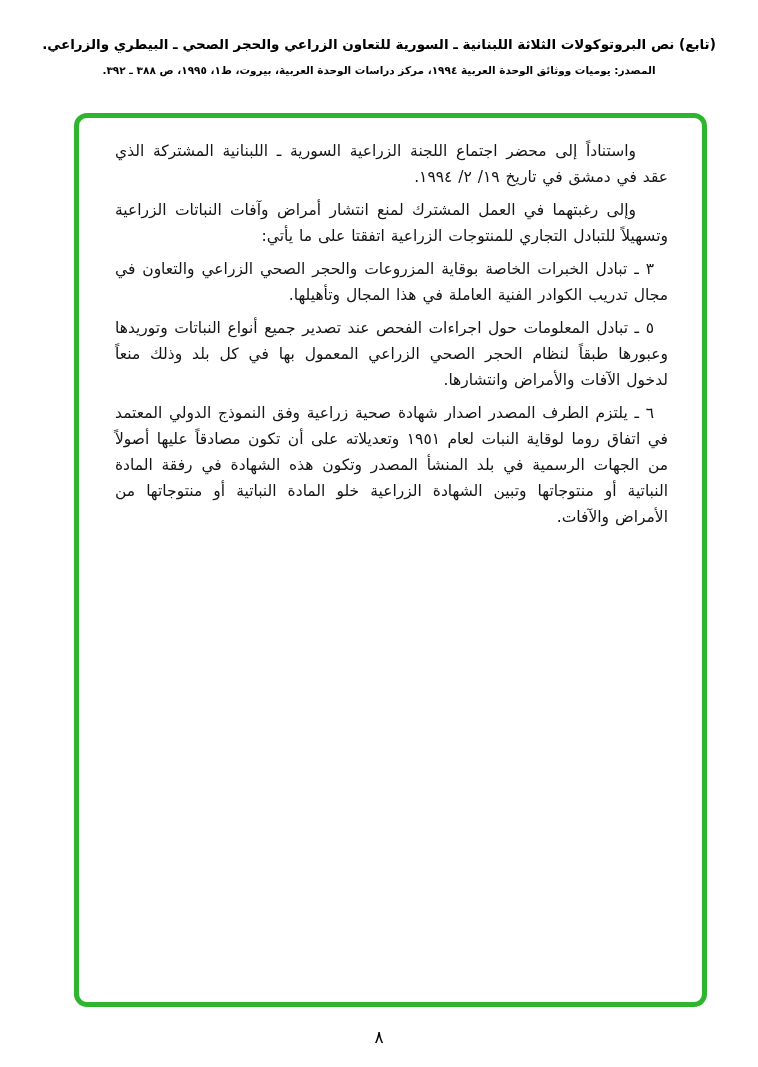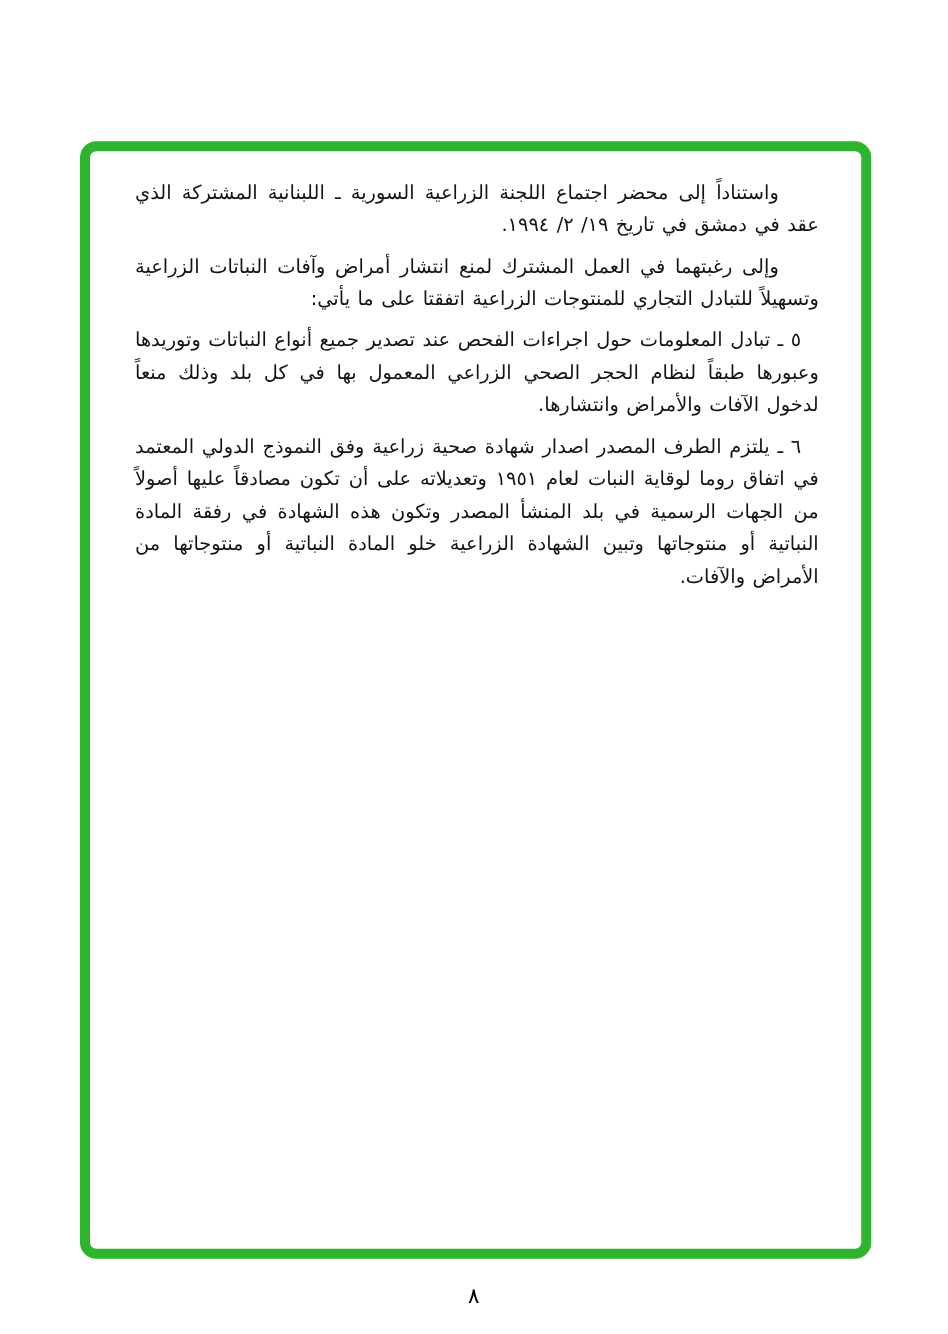--- a/index.html
+++ b/index.html
@@ -36,25 +36,25 @@
   }
   .header-source {
     font-size: 10.5px;
     font-weight: bold;
     color: #000000;
     margin-top: 9px;
     line-height: 1.4;
   }
   .content-box {
     position: absolute;
-    left: 64px;
+    left: 74px;
     top: 113px;
     width: 633px;
     height: 894px;
-    border: 8px solid #737373;
+    border: 5px solid #737373;
     border-radius: 13px;
     background: #ffffff;
     padding: 20px 34px 12px 36px;
     direction: rtl;
     overflow: hidden;
   }
   .para {
     font-size: 15.5px;
     line-height: 26px;
     color: #141414;
@@ -74,23 +74,28 @@
     font-size: 17px;
     color: #000000;
     direction: rtl;
   }
 </style>
 </head>
 <body>
 
 <div class="page">
 
+  <div class="header">
+    <div class="header-title">(تابع) نص البروتوكولات الثلاثة اللبنانية ـ السورية للتعاون الزراعي والحجر الصحي ـ البيطري والزراعي.</div>
+    <div class="header-source">المصدر: يوميات ووثائق الوحدة العربية ١٩٩٤، مركز دراسات الوحدة العربية، بيروت، ط١، ١٩٩٥، ص ٣٨٨ ـ ٣٩٢.</div>
+  </div>
 
   <div class="content-box" style="border-color: rgb(45, 181, 45);">
     <p class="para preamble">واستناداً إلى محضر اجتماع اللجنة الزراعية السورية ـ اللبنانية المشتركة الذي عقد في دمشق في تاريخ ١٩/ ٢/ ١٩٩٤.</p>
     <p class="para preamble">وإلى رغبتهما في العمل المشترك لمنع انتشار أمراض وآفات النباتات الزراعية وتسهيلاً للتبادل التجاري للمنتوجات الزراعية اتفقتا على ما يأتي:</p>
+    <p class="para numbered">٣ ـ تبادل الخبرات الخاصة بوقاية المزروعات والحجر الصحي الزراعي والتعاون في مجال تدريب الكوادر الفنية العاملة في هذا المجال وتأهيلها.</p>
     <p class="para numbered">٥ ـ تبادل المعلومات حول اجراءات الفحص عند تصدير جميع أنواع النباتات وتوريدها وعبورها طبقاً لنظام الحجر الصحي الزراعي المعمول بها في كل بلد وذلك منعاً لدخول الآفات والأمراض وانتشارها.</p>
     <p class="para numbered">٦ ـ يلتزم الطرف المصدر اصدار شهادة صحية زراعية وفق النموذج الدولي المعتمد في اتفاق روما لوقاية النبات لعام ١٩٥١ وتعديلاته على أن تكون مصادقاً عليها أصولاً من الجهات الرسمية في بلد المنشأ المصدر وتكون هذه الشهادة في رفقة المادة النباتية أو منتوجاتها وتبين الشهادة الزراعية خلو المادة النباتية أو منتوجاتها من الأمراض والآفات.</p>
   </div>
 
   <div class="page-number">٨</div>
 
 </div>
 
 </body></html>

